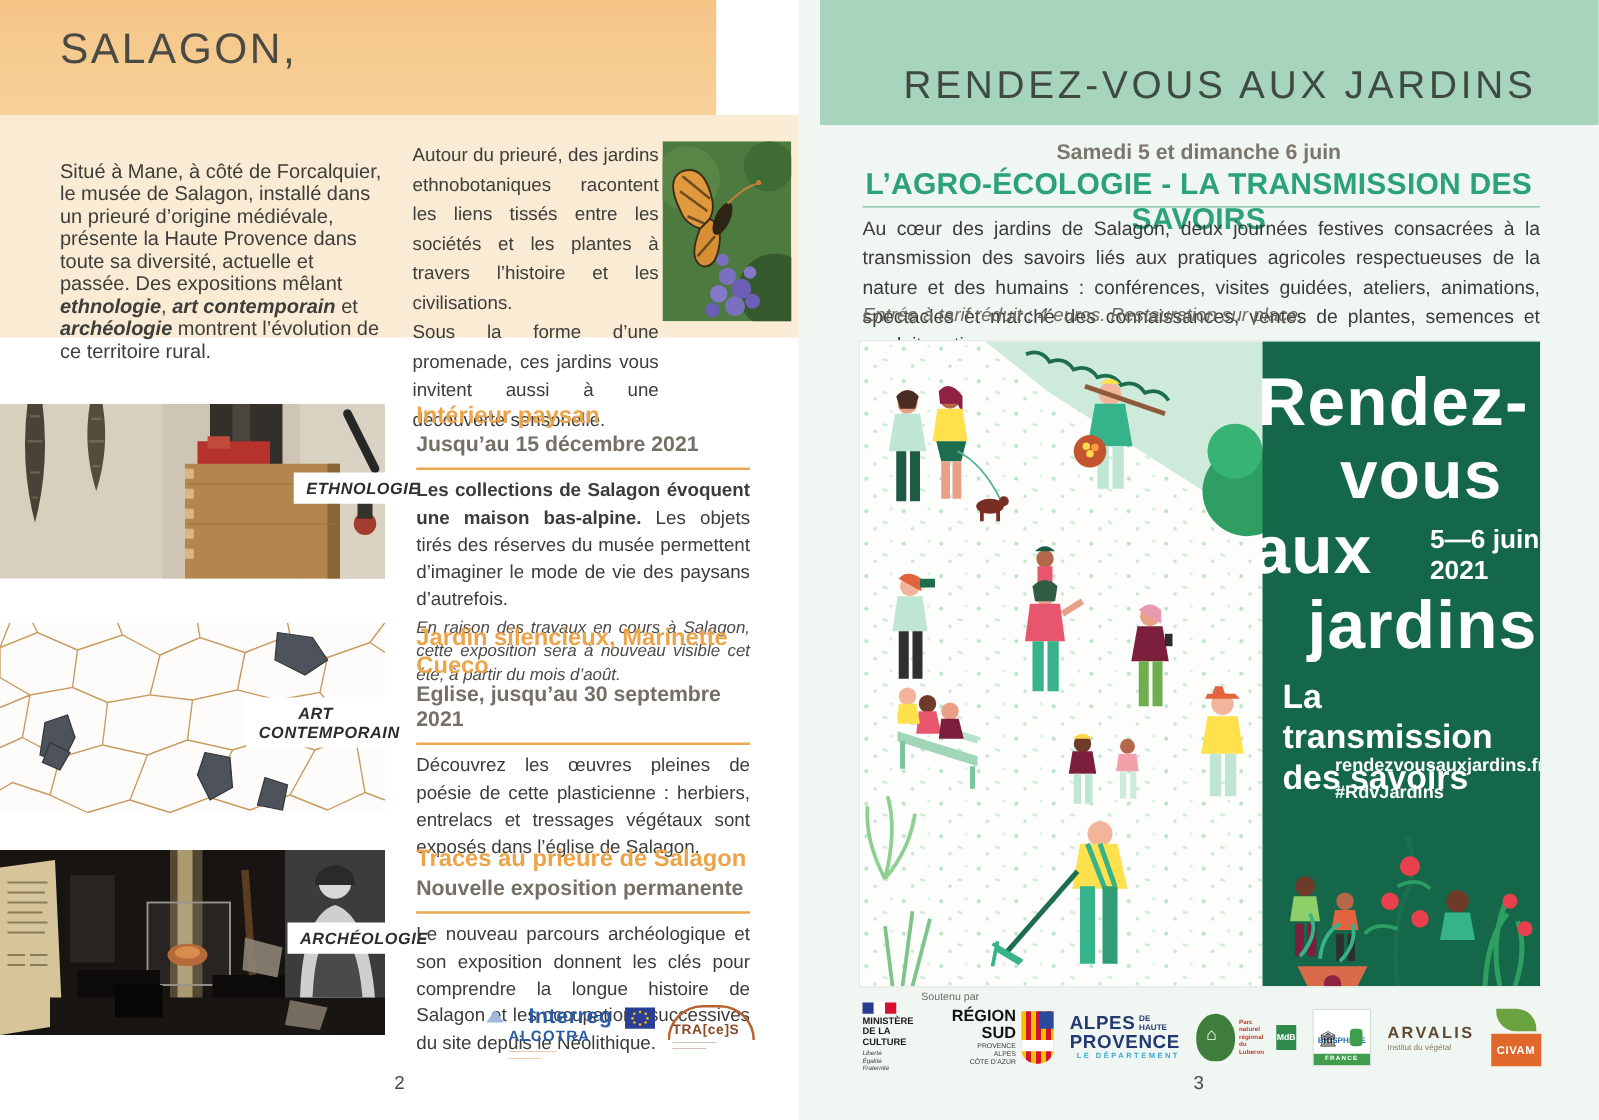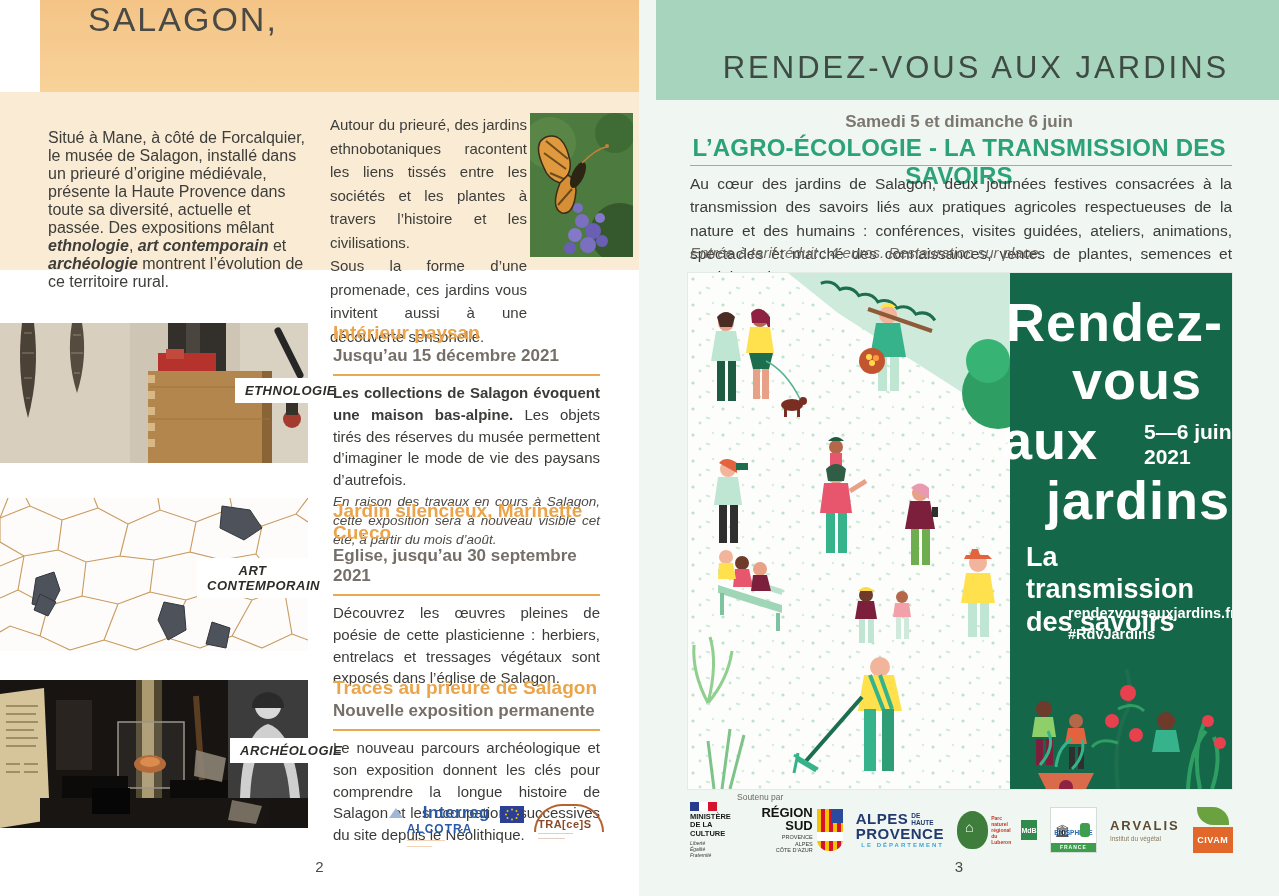--- a/index.html
+++ b/index.html
@@ -2,22 +2,22 @@
 <html><head>
 <meta charset="utf-8">
 <style>
   html,body{margin:0;padding:0;background:#e8e8e8;}
   .spread{position:relative;width:1279px;height:896px;background:#ffffff;overflow:hidden;
           font-family:"Liberation Sans",sans-serif;color:#3d3d3a;}
   .abs{position:absolute;}
 
   
   .page-left{left:0;top:0;width:639px;height:896px;background:#ffffff;}
-  .band-left{left:0;top:0;width:639px;height:92px;background:linear-gradient(#f4c486,#f8d29a);
-             display:flex;align-items:flex-start;padding:0 0 14px 48px;box-sizing:border-box;margin-left:40px;}
+  .band-left{left:0;top:0;width:573px;height:92px;background:linear-gradient(#f4c486,#f8d29a);
+             display:flex;align-items:center;padding:0 0 14px 48px;box-sizing:border-box;}
   .band-left .t1{font-size:34px;letter-spacing:2px;color:#4a4a44;font-weight:400;}
   .band-left .t2{font-size:23px;letter-spacing:1.5px;color:#4a4a44;font-weight:400;margin-left:8px;}
   .intro{left:0;top:92px;width:639px;height:178px;background:#faebd4;}
   .intro-col1{left:48px;top:113px;width:262px;}
   .intro-col2{left:330px;top:113px;width:197px;}
   .em-bold{font-weight:bold;font-style:italic;}
   .butterfly{left:530px;top:113px;width:103px;height:144px;}
 
   .photo{left:0;width:308px;overflow:hidden;}
   .cat-label{background:#ffffff;color:#2c2c28;font-size:13px;font-weight:bold;font-style:italic;

